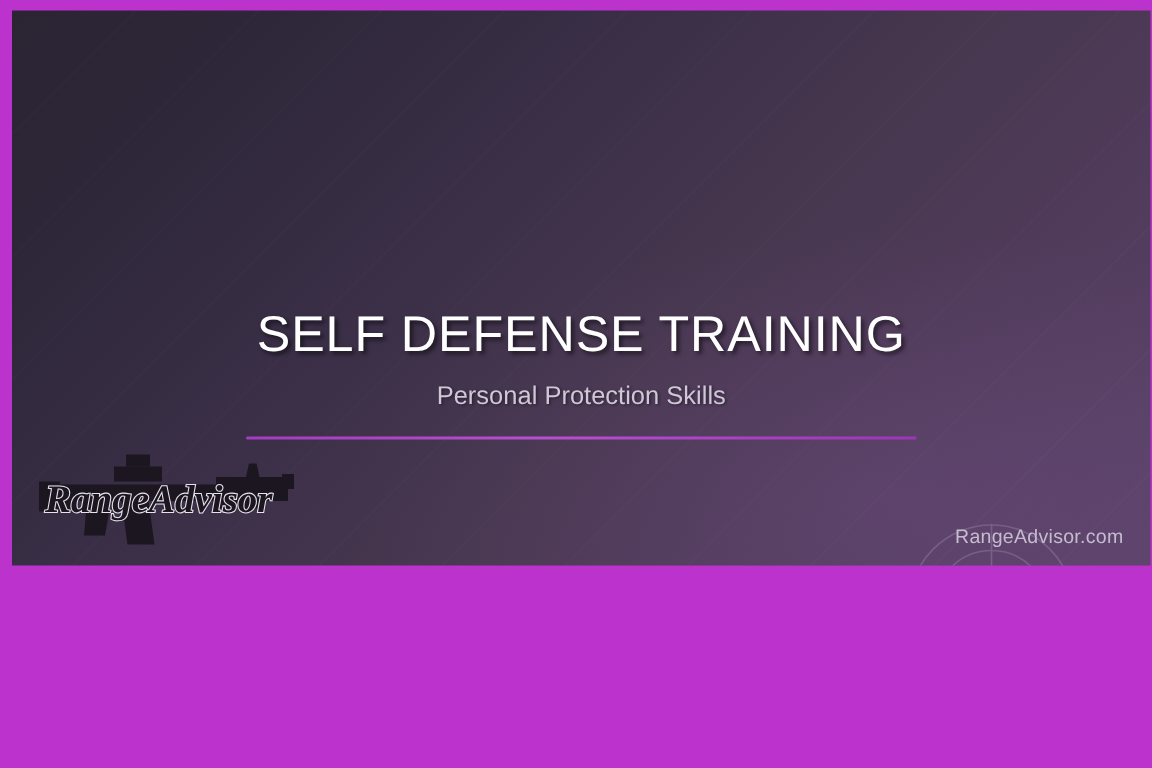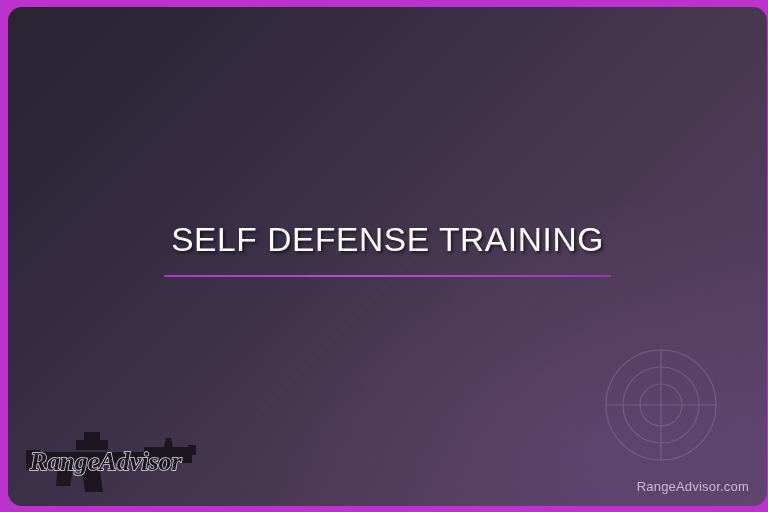--- a/index.html
+++ b/index.html
@@ -24,31 +24,30 @@
     background: #bb32cc;
     overflow: hidden;
   }
 
   
   #canvas {
     position: absolute;
     left: 8px;
     top: 7px;
     width: 759px;
-    height: 499px;
+    height: 370px;
     overflow: hidden;
     background:
       linear-gradient(135deg,
         #2a2433 0%,
         #2e2739 16%,
         #3a2f47 38%,
         #47374f 58%,
         #513c5c 78%,
         #5a4268 100%);
-    border-radius: 14px;
   }
 
   
   #stripes {
     position: absolute;
     inset: 0;
     background-image: repeating-linear-gradient(
       135deg,
       rgba(255,255,255,0.016) 0px,
       rgba(255,255,255,0.016) 1px,
@@ -155,20 +154,21 @@
         <circle cx="56" cy="56" r="55"></circle>
         <circle cx="56" cy="56" r="38"></circle>
         <circle cx="56" cy="56" r="21"></circle>
         <line x1="56" y1="0" x2="56" y2="112"></line>
         <line x1="0" y1="56" x2="112" y2="56"></line>
       </g>
     </svg>
 
     <div id="titleblock">
       <h1 id="title">SELF DEFENSE TRAINING</h1>
+      <div id="subtitle">Personal Protection Skills</div>
       <div id="divider"></div>
     </div>
 
     <svg id="logo" viewBox="0 0 180 72" xmlns="http://www.w3.org/2000/svg">
       <g>
 
         <path d="M10 30 L168 30 L168 41 L150 41 L150 46 L120 46 L120 41 L26 41 L26 47 L14 47 Z" fill="#1b1620"></path>
 
         <rect x="120" y="25" width="48" height="6" fill="#1b1620"></rect>
 

